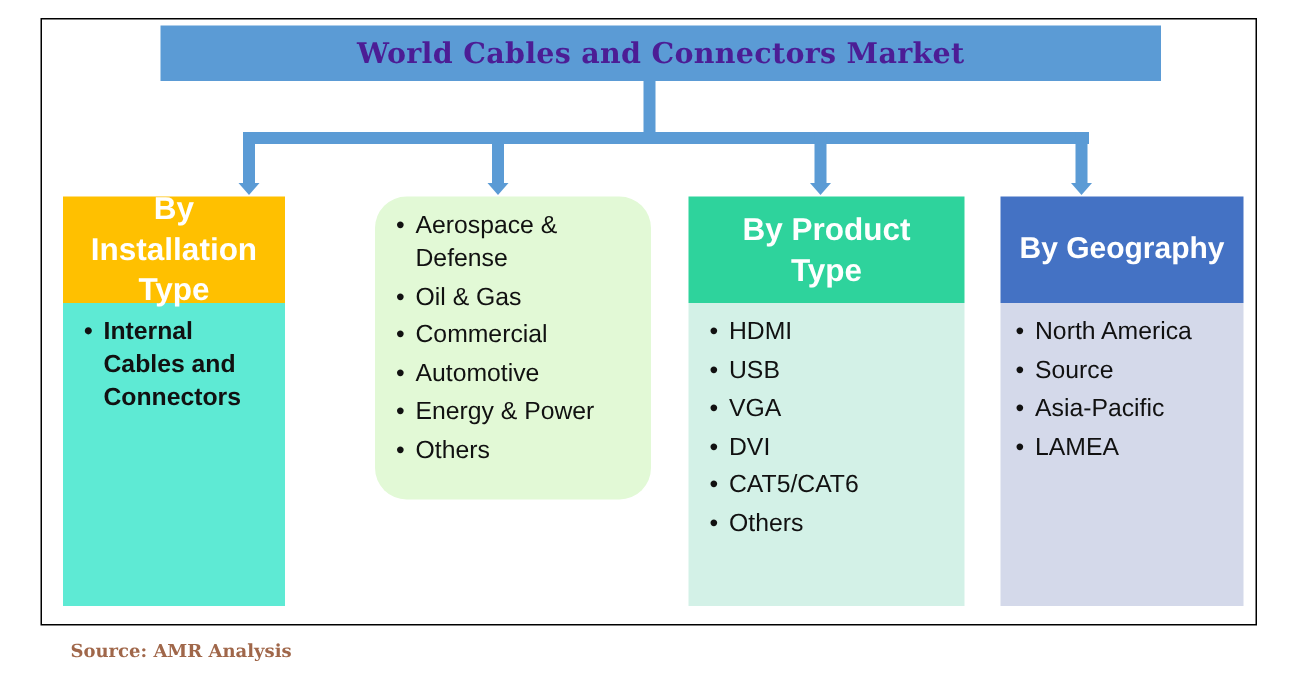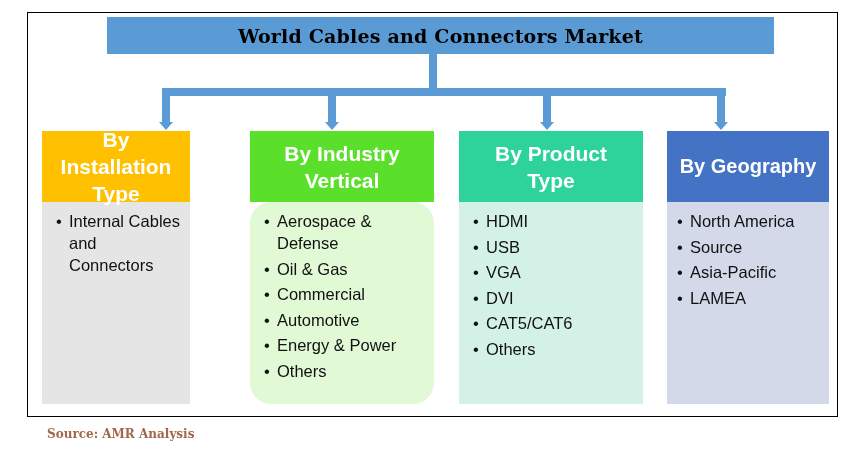--- a/index.html
+++ b/index.html
@@ -1,18 +1,18 @@
 <!DOCTYPE html>
 <html><head>
 <meta charset="utf-8">
 <style>
   html, body { margin: 0; padding: 0; background: #ffffff; }
   body { width: 866px; height: 455px; position: relative; overflow: hidden; font-family: "Liberation Sans", sans-serif; }
   .frame { position: absolute; left: 27px; top: 12px; width: 811px; height: 405px; border: 1px solid #000; box-sizing: border-box; }
-  .title-box { position: absolute; left: 107px; top: 17px; width: 667px; height: 37px; background: #5b9bd5; color: #000000;
+  .title-box { position: absolute; left: 107px; top: 17px; width: 667px; height: 37px; background: #5b9bd5; color: #4c1d95;
     font-family: "DejaVu Serif", serif; font-weight: bold; font-size: 19px; display: flex; align-items: center; justify-content: center; letter-spacing: 0.2px; }
   .conn { position: absolute; background: #5b9bd5; }
   .arrowhead { position: absolute; width: 0; height: 0; border-left: 7px solid transparent; border-right: 7px solid transparent; border-top: 8px solid #5b9bd5; }
   .col { position: absolute; top: 131px; height: 273px; }
   .col-head { height: 71px; color: #fff; font-weight: bold; font-size: 21px; line-height: 27px; display: flex; align-items: center; justify-content: center; text-align: center; }
   .col-body { height: 202px; padding: 8px 10px 0 14px; box-sizing: border-box; }
   .col-body ul { list-style: none; margin: 0; padding: 0; }
   .col-body li { position: relative; padding-left: 13px; font-size: 16.5px; line-height: 22px; color: #111; margin-bottom: 3.5px; }
   .col-body li::before { content: "\2022"; position: absolute; left: 0; top: 0; }
   .source { position: absolute; left: 47px; top: 427px; font-family: "DejaVu Serif", serif; font-weight: bold; font-size: 12px; color: #a0674a; }
@@ -30,29 +30,28 @@
 <div class="conn" style="left:328px; top:88px; width:8px; height:35px;"></div>
 <div class="conn" style="left:543px; top:88px; width:8px; height:35px;"></div>
 <div class="conn" style="left:717px; top:88px; width:8px; height:35px;"></div>
 <div class="arrowhead" style="left:159px; top:122px;"></div>
 <div class="arrowhead" style="left:325px; top:122px;"></div>
 <div class="arrowhead" style="left:540px; top:122px;"></div>
 <div class="arrowhead" style="left:714px; top:122px;"></div>
 
 <div class="col" style="left:42px; width:148px;">
   <div class="col-head" style="background:#ffc000; padding:0 14px;">By Installation Type</div>
-  <div class="col-body" style="background:#e5e5e5;">
+  <div class="col-body" style="background:#5eead4;font-weight:bold;">
     <ul>
       <li>Internal Cables and Connectors</li>
     </ul>
   </div>
 </div>
 
 <div class="col" style="left:250px; width:184px;">
-  <div class="col-head" style="background:#5ae02a; padding:0 30px;">By Industry Vertical</div>
   <div class="col-body" style="background:#e2f9d6;border-radius:21px;">
     <ul>
       <li style="padding-right:40px;">Aerospace &amp; Defense</li>
       <li>Oil &amp; Gas</li>
       <li>Commercial</li>
       <li>Automotive</li>
       <li>Energy &amp; Power</li>
       <li>Others</li>
     </ul>
   </div>

